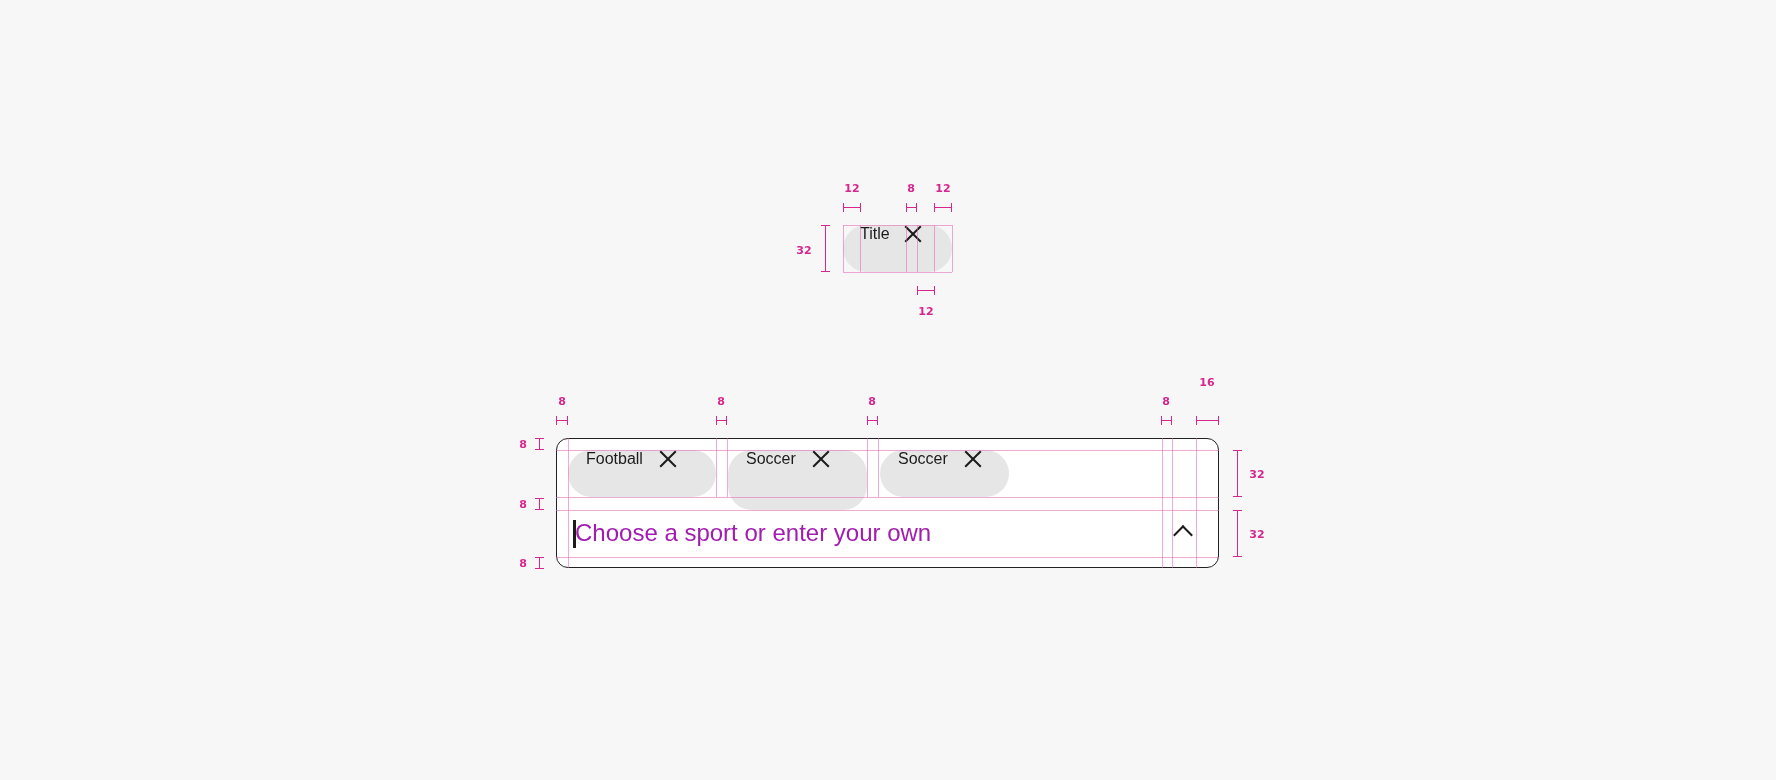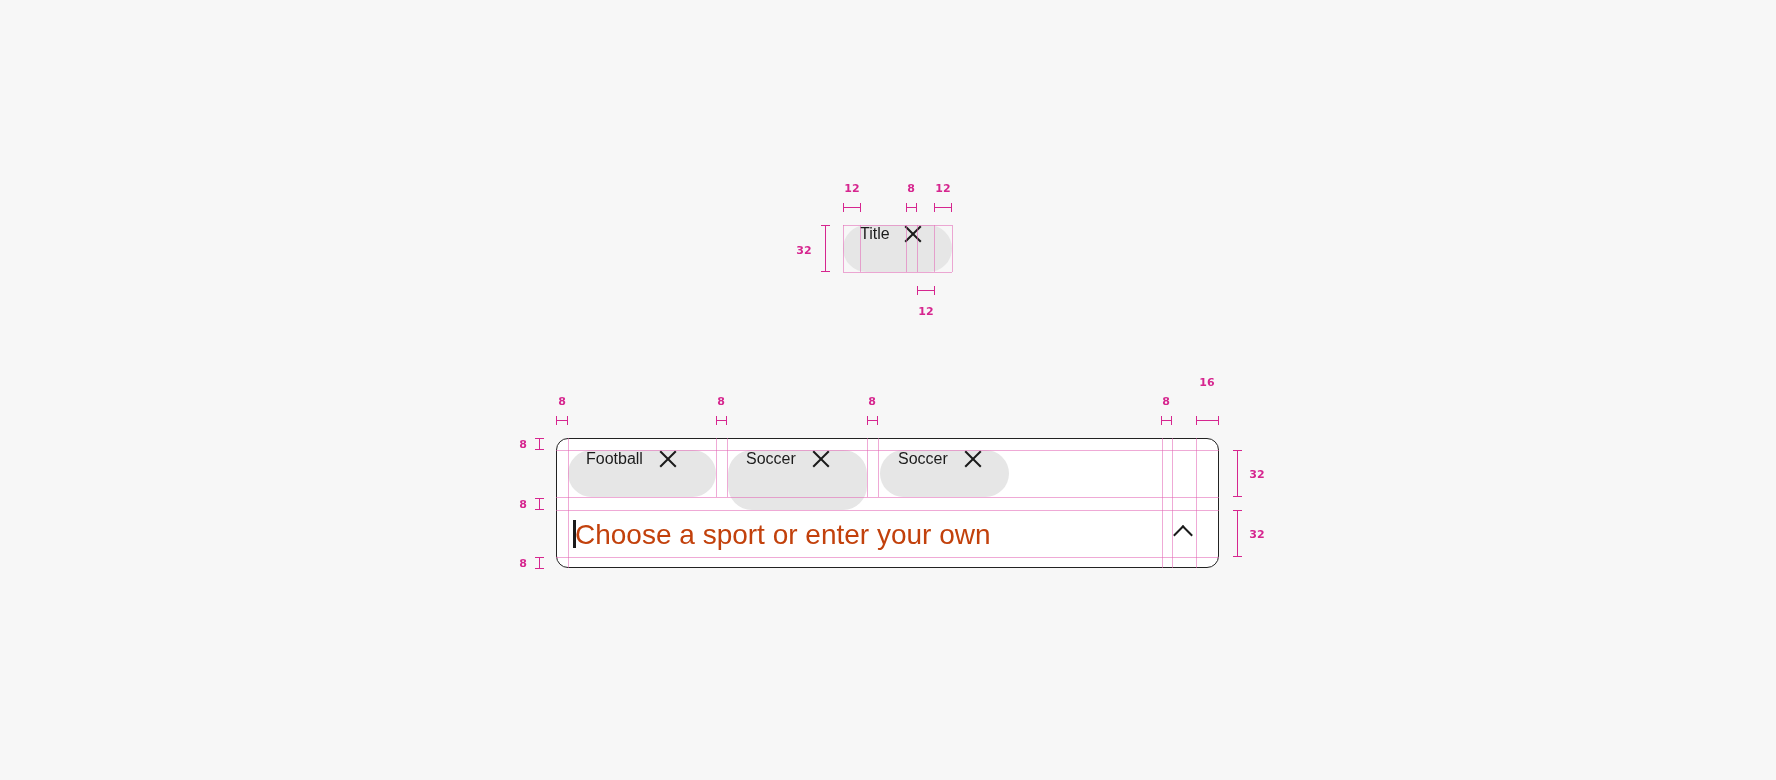--- a/index.html
+++ b/index.html
@@ -30,21 +30,21 @@
     content: ""; position: absolute; left: 50%; top: 50%; width: 22px; height: 2px;
     background: #1b1b1b; transform-origin: center;
   }
   .xicon::before { transform: translate(-50%, -50%) rotate(45deg); }
   .xicon::after { transform: translate(-50%, -50%) rotate(-45deg); }
   .field {
     position: absolute; left: 556px; top: 438px; width: 663px; height: 130px;
     background: #ffffff; border: 1.5px solid #222; border-radius: 12px; box-sizing: border-box;
   }
   .placeholder {
-    position: absolute; left: 575px; top: 519px; font-size: 28px; color: #c2410c; white-space: nowrap;
+    position: absolute; left: 575px; top: 519px; font-size: 24px; color: #a21caf; white-space: nowrap;
   }
   .caret { position: absolute; left: 573px; top: 520px; width: 3px; height: 28px; background: #1b1b1b; }
   .chev {
     position: absolute; left: 1176px; top: 528px; width: 14px; height: 14px;
     border-left: 2.5px solid #1b1b1b; border-top: 2.5px solid #1b1b1b; transform: rotate(45deg);
     box-sizing: border-box; cursor: pointer;
   }
 </style>
 </head>
 <body>

